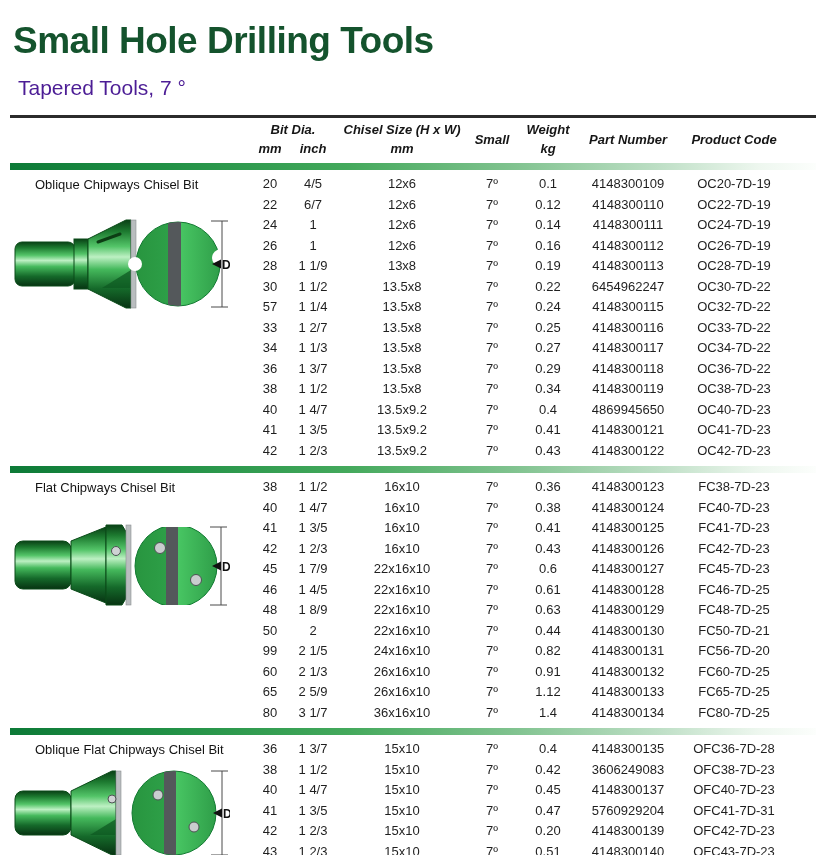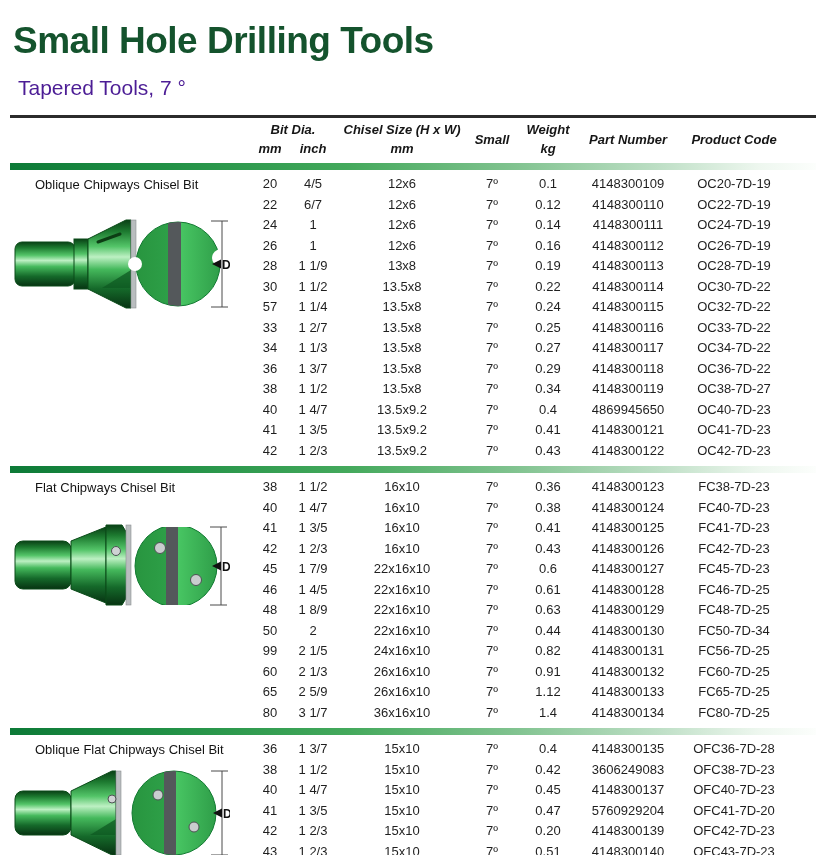--- a/index.html
+++ b/index.html
@@ -172,21 +172,21 @@
           <td>0.19</td>
           <td>4148300113</td>
           <td>OC28-7D-19</td>
         </tr>
         <tr>
           <td>30</td>
           <td>1 1/2</td>
           <td>13.5x8</td>
           <td>7º</td>
           <td>0.22</td>
-          <td>4148300114</td>
+          <td>6454962247</td>
           <td>OC30-7D-22</td>
         </tr>
         <tr>
           <td>57</td>
           <td>1 1/4</td>
           <td>13.5x8</td>
           <td>7º</td>
           <td>0.24</td>
           <td>4148300115</td>
           <td>OC32-7D-22</td>
@@ -218,21 +218,21 @@
           <td>4148300118</td>
           <td>OC36-7D-22</td>
         </tr>
         <tr>
           <td>38</td>
           <td>1 1/2</td>
           <td>13.5x8</td>
           <td>7º</td>
           <td>0.34</td>
           <td>4148300119</td>
-          <td>OC38-7D-27</td>
+          <td>OC38-7D-23</td>
         </tr>
         <tr>
           <td>40</td>
           <td>1 4/7</td>
           <td>13.5x9.2</td>
           <td>7º</td>
           <td>0.4</td>
           <td>4869945650</td>
           <td>OC40-7D-23</td>
         </tr>
@@ -369,30 +369,30 @@
           <td>4148300129</td>
           <td>FC48-7D-25</td>
         </tr>
         <tr>
           <td>50</td>
           <td>2</td>
           <td>22x16x10</td>
           <td>7º</td>
           <td>0.44</td>
           <td>4148300130</td>
-          <td>FC50-7D-34</td>
+          <td>FC50-7D-21</td>
         </tr>
         <tr>
           <td>99</td>
           <td>2 1/5</td>
           <td>24x16x10</td>
           <td>7º</td>
           <td>0.82</td>
           <td>4148300131</td>
-          <td>FC56-7D-25</td>
+          <td>FC56-7D-20</td>
         </tr>
         <tr>
           <td>60</td>
           <td>2 1/3</td>
           <td>26x16x10</td>
           <td>7º</td>
           <td>0.91</td>
           <td>4148300132</td>
           <td>FC60-7D-25</td>
         </tr>
@@ -493,21 +493,21 @@
           <td>4148300137</td>
           <td>OFC40-7D-23</td>
         </tr>
         <tr>
           <td>41</td>
           <td>1 3/5</td>
           <td>15x10</td>
           <td>7º</td>
           <td>0.47</td>
           <td>5760929204</td>
-          <td>OFC41-7D-20</td>
+          <td>OFC41-7D-31</td>
         </tr>
         <tr>
           <td>42</td>
           <td>1 2/3</td>
           <td>15x10</td>
           <td>7º</td>
           <td>0.20</td>
           <td>4148300139</td>
           <td>OFC42-7D-23</td>
         </tr>

